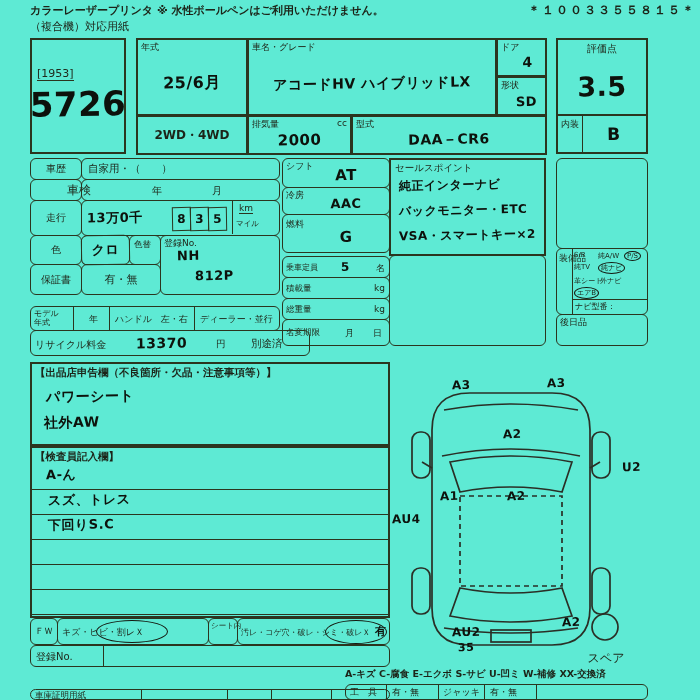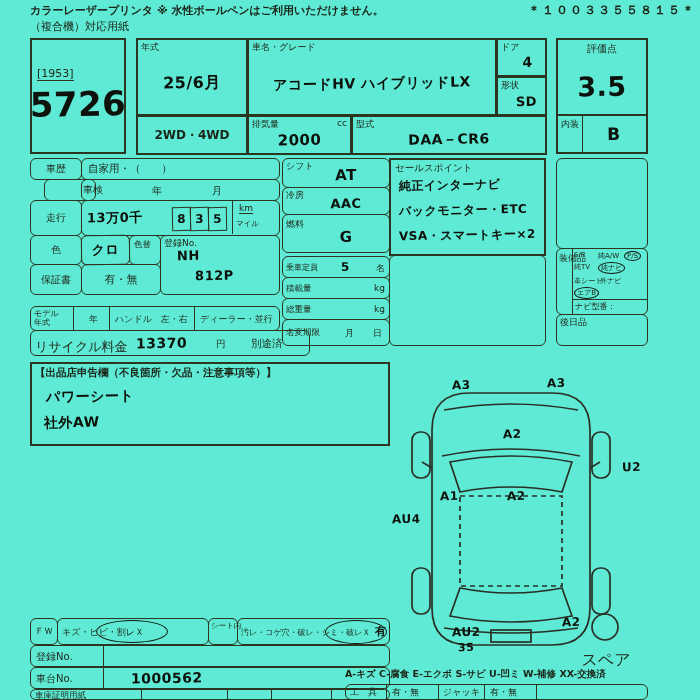--- a/index.html
+++ b/index.html
@@ -79,21 +79,21 @@
       <div class="abs center hw" style="left:24px;right:0;top:0;bottom:0;font-size:17px;">B</div>
     </div>
   </div>
 
   <div class="box thin center lbl" style="left:30px;top:158px;width:52px;height:22px;font-size:10px;">
       <span>車歴</span>
     </div>
   <div class="box thin" style="left:81px;top:158px;width:199px;height:22px;">
     <span class="abs" style="left:6px;top:3px;font-size:10.5px;">自家用・（　　）</span>
   </div>
-  <div class="box thin center lbl" style="left:44px;top:179px;width:52px;height:22px;font-size:10px;padding-left:46px;">
+  <div class="box thin center lbl" style="left:30px;top:179px;width:52px;height:22px;font-size:12px;padding-left:46px;">
       <span>車検</span>
     </div>
   <div class="box thin" style="left:81px;top:179px;width:199px;height:22px;">
     <span class="abs lbl" style="left:70px;top:4px;font-size:10px;">年</span>
     <span class="abs lbl" style="left:130px;top:4px;font-size:10px;">月</span>
   </div>
   <div class="box thin center lbl" style="left:30px;top:200px;width:52px;height:36px;font-size:10px;">
       <span>走行</span>
     </div>
   <div class="box thin" style="left:81px;top:200px;width:199px;height:36px;">
@@ -194,57 +194,64 @@
       <div>年式</div>
     </div>
     <div class="vline" style="left:42px;"></div>
     <span class="abs lbl" style="left:58px;top:6px;">年</span>
     <div class="vline" style="left:78px;"></div>
     <span class="abs lbl" style="left:84px;top:6px;">ハンドル　左・右</span>
     <div class="vline" style="left:163px;"></div>
     <span class="abs lbl" style="left:169px;top:6px;">ディーラー・並行</span>
   </div>
   <div class="box thin" style="left:30px;top:330px;width:280px;height:26px;">
-    <span class="abs lbl" style="left:4px;top:7px;font-size:13px;">リサイクル料金</span>
+    <span class="abs lbl" style="left:4px;top:7px;font-size:10px;">リサイクル料金</span>
     <span class="abs hw" style="left:105px;top:4px;font-size:14px;">13370</span>
     <span class="abs lbl" style="left:185px;top:7px;font-size:9.5px;">円</span>
     <span class="abs lbl" style="left:220px;top:6px;font-size:10.5px;">別途済</span>
   </div>
 
   <div class="box" style="left:30px;top:362px;width:360px;height:84px;">
     <span class="abs" style="left:3px;top:2px;font-size:10.5px;font-weight:700;white-space:nowrap;">【出品店申告欄（不良箇所・欠品・注意事項等）】</span>
     <span class="abs hw" style="left:14px;top:24px;font-size:14px;">パワーシート</span>
     <span class="abs hw" style="left:12px;top:50px;font-size:14px;">社外AW</span>
   </div>
 
+  <div class="box" style="left:30px;top:446px;width:360px;height:172px;">
+    <span class="abs" style="left:3px;top:2px;font-size:10.5px;font-weight:700;">【検査員記入欄】</span>
+    <div class="rule" style="top:41px;"></div>
+    <div class="rule" style="top:66px;"></div>
+    <div class="rule" style="top:91px;"></div>
+    <div class="rule" style="top:116px;"></div>
+    <div class="rule" style="top:141px;"></div>
+    <div class="rule" style="top:166px;"></div>
+    <span class="abs hw" style="left:14px;top:18px;font-size:13px;">A-ん</span>
+    <span class="abs hw" style="left:16px;top:43px;font-size:13px;">スズ、トレス</span>
+    <span class="abs hw" style="left:16px;top:68px;font-size:13px;">下回りS.C</span>
+  </div>
 
   <div class="box thin center" style="left:30px;top:618px;width:28px;height:27px;font-size:9px;">
       <span>ＦＷ</span>
     </div>
   <div class="box thin" style="left:57px;top:618px;width:152px;height:27px;padding-left:11px;">
     <span class="abs" style="left:4px;top:7px;font-size:9px;white-space:nowrap;">キズ・ヒビ・割レＸ</span>
   </div>
   <div class="box thin" style="left:208px;top:618px;width:30px;height:27px;">
     <div class="abs lbl stack" style="left:2px;top:2px;width:24px;font-size:7.5px;">シート内</div>
   </div>
   <div class="box thin" style="left:237px;top:618px;width:153px;height:27px;">
     <span class="abs" style="left:3px;top:8px;font-size:8px;white-space:nowrap;">汚レ・コゲ穴・破レ・シミ・破レＸ</span>
     <span class="abs hw" style="right:3px;top:5px;font-size:11px;">有</span>
   </div>
   <div class="oval" style="left:96px;top:620px;width:70px;height:21px;"></div>
   <div class="oval" style="left:325px;top:620px;width:60px;height:22px;"></div>
 
   <div class="box thin" style="left:30px;top:645px;width:360px;height:22px;">
     <span class="abs lbl" style="left:5px;top:4px;font-size:10px;">登録No.</span>
     <div class="vline" style="left:72px;"></div>
-  </div>
-  <div class="box thin" style="left:30px;top:667px;width:360px;height:22px;">
-    <span class="abs lbl" style="left:5px;top:4px;font-size:10px;">車台No.</span>
-    <div class="vline" style="left:72px;"></div>
-    <span class="abs hw" style="left:100px;top:2px;font-size:14px;">1000562</span>
   </div>
   <div class="box thin" style="left:30px;top:689px;width:360px;height:11px;">
     <span class="abs lbl" style="left:4px;top:0;font-size:8.5px;">車庫証明用紙</span>
     <div class="vline" style="left:110px;"></div>
     <div class="vline" style="left:196px;"></div>
     <div class="vline" style="left:240px;"></div>
     <div class="vline" style="left:300px;"></div>
   </div>
 
   <svg class="abs" style="left:392px;top:372px;" width="258" height="300" viewBox="0 0 258 300">
@@ -267,21 +274,21 @@
   <span class="abs hw" style="left:452px;top:378px;font-size:12px;">A3</span>
   <span class="abs hw" style="left:547px;top:376px;font-size:12px;">A3</span>
   <span class="abs hw" style="left:503px;top:427px;font-size:12px;">A2</span>
   <span class="abs hw" style="left:440px;top:489px;font-size:12px;">A1</span>
   <span class="abs hw" style="left:507px;top:489px;font-size:12px;">A2</span>
   <span class="abs hw" style="left:392px;top:512px;font-size:12px;">AU4</span>
   <span class="abs hw" style="left:622px;top:460px;font-size:12px;">U2</span>
   <span class="abs hw" style="left:562px;top:615px;font-size:12px;">A2</span>
   <span class="abs hw" style="left:452px;top:625px;font-size:12px;">AU2</span>
   <span class="abs hw" style="left:458px;top:641px;font-size:11px;">35</span>
-  <span class="abs lbl center" style="left:585px;top:650px;width:42px;font-size:16px;">スペア</span>
+  <span class="abs lbl center" style="left:585px;top:650px;width:42px;font-size:12px;">スペア</span>
 
   <div class="abs" style="left:345px;top:668px;font-size:9.5px;font-weight:700;white-space:nowrap;">A-キズ  C-腐食  E-エクボ  S-サビ  U-凹ミ  W-補修  XX-交換済</div>
   <div class="box thin" style="left:345px;top:684px;width:303px;height:16px;">
     <span class="abs lbl" style="left:4px;top:1px;font-size:9px;">工　具</span>
     <div class="vline" style="left:40px;"></div>
     <span class="abs lbl" style="left:46px;top:1px;font-size:9px;">有・無</span>
     <div class="vline" style="left:92px;"></div>
     <span class="abs lbl" style="left:97px;top:1px;font-size:9px;">ジャッキ</span>
     <div class="vline" style="left:138px;"></div>
     <span class="abs lbl" style="left:144px;top:1px;font-size:9px;">有・無</span>

